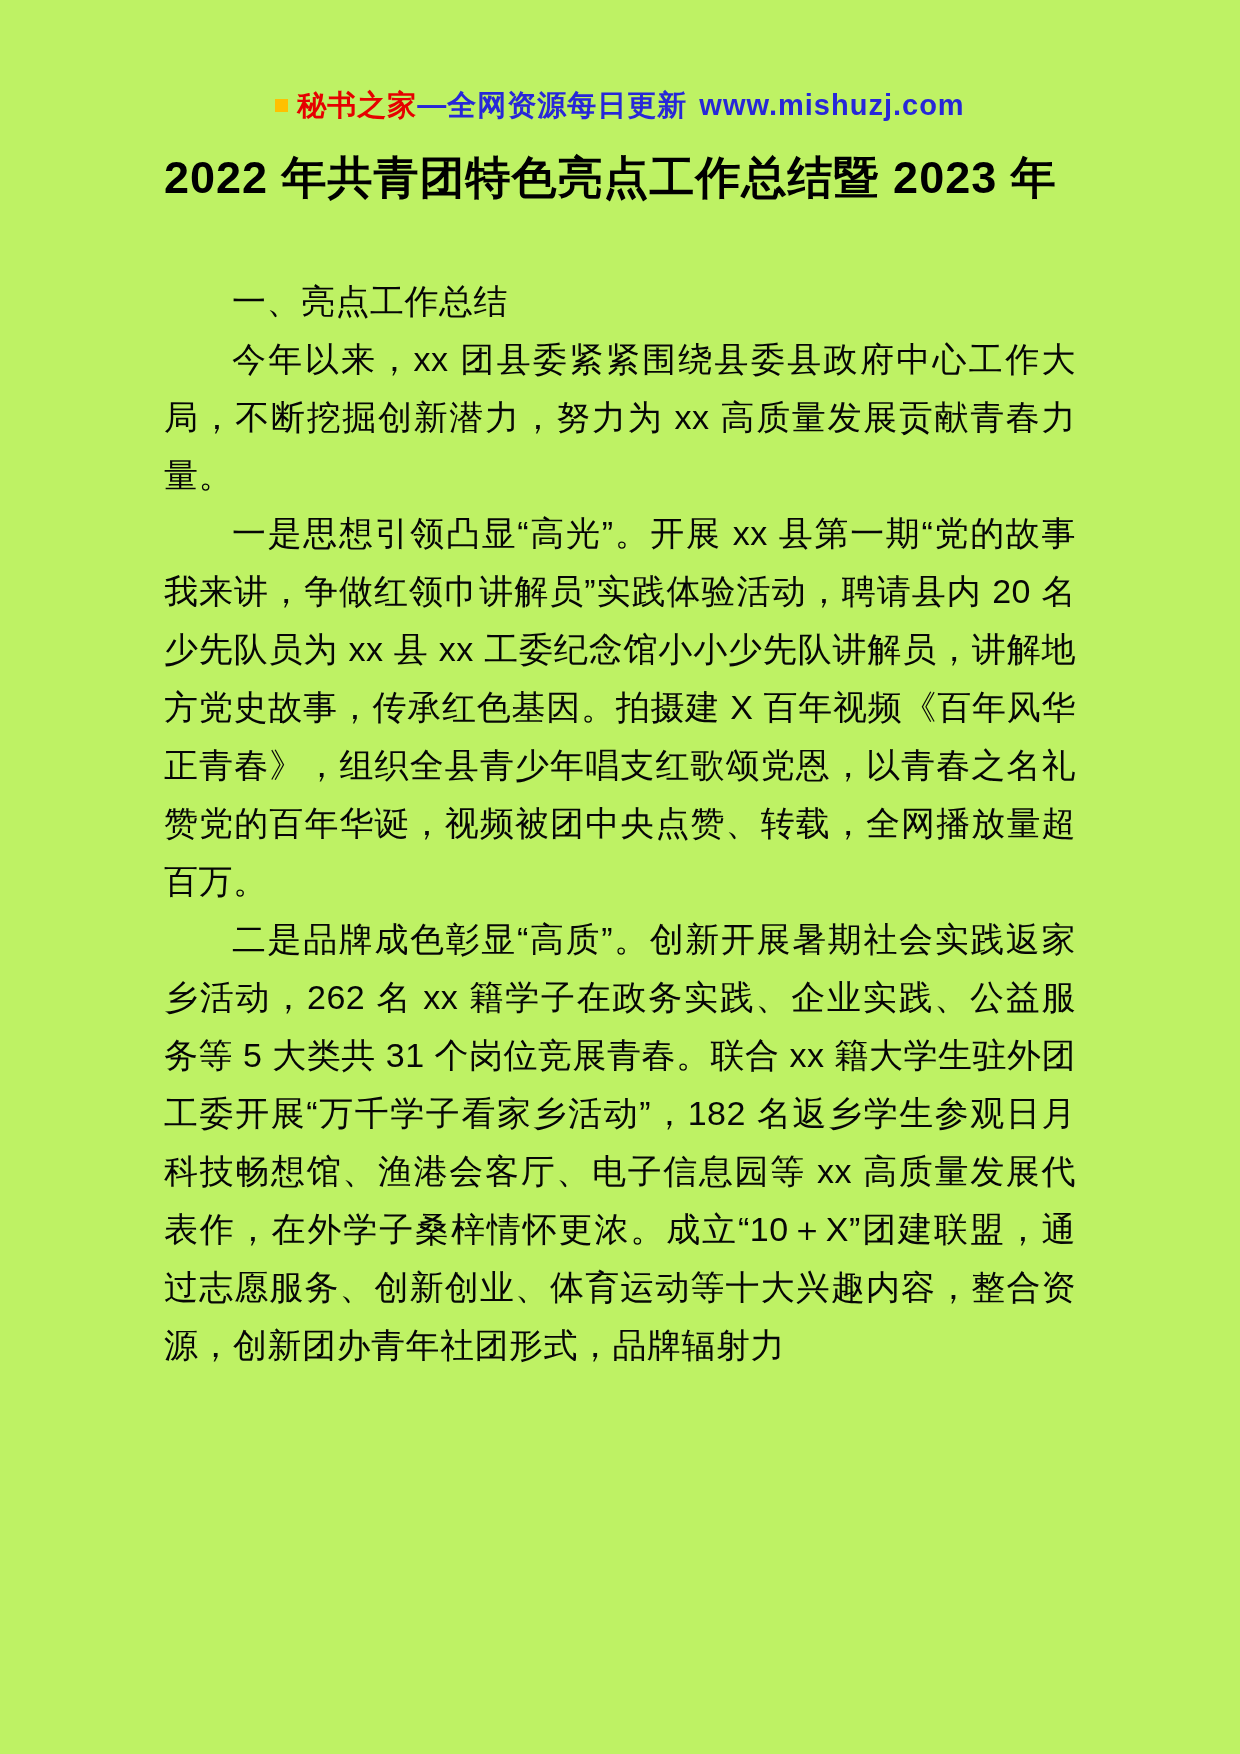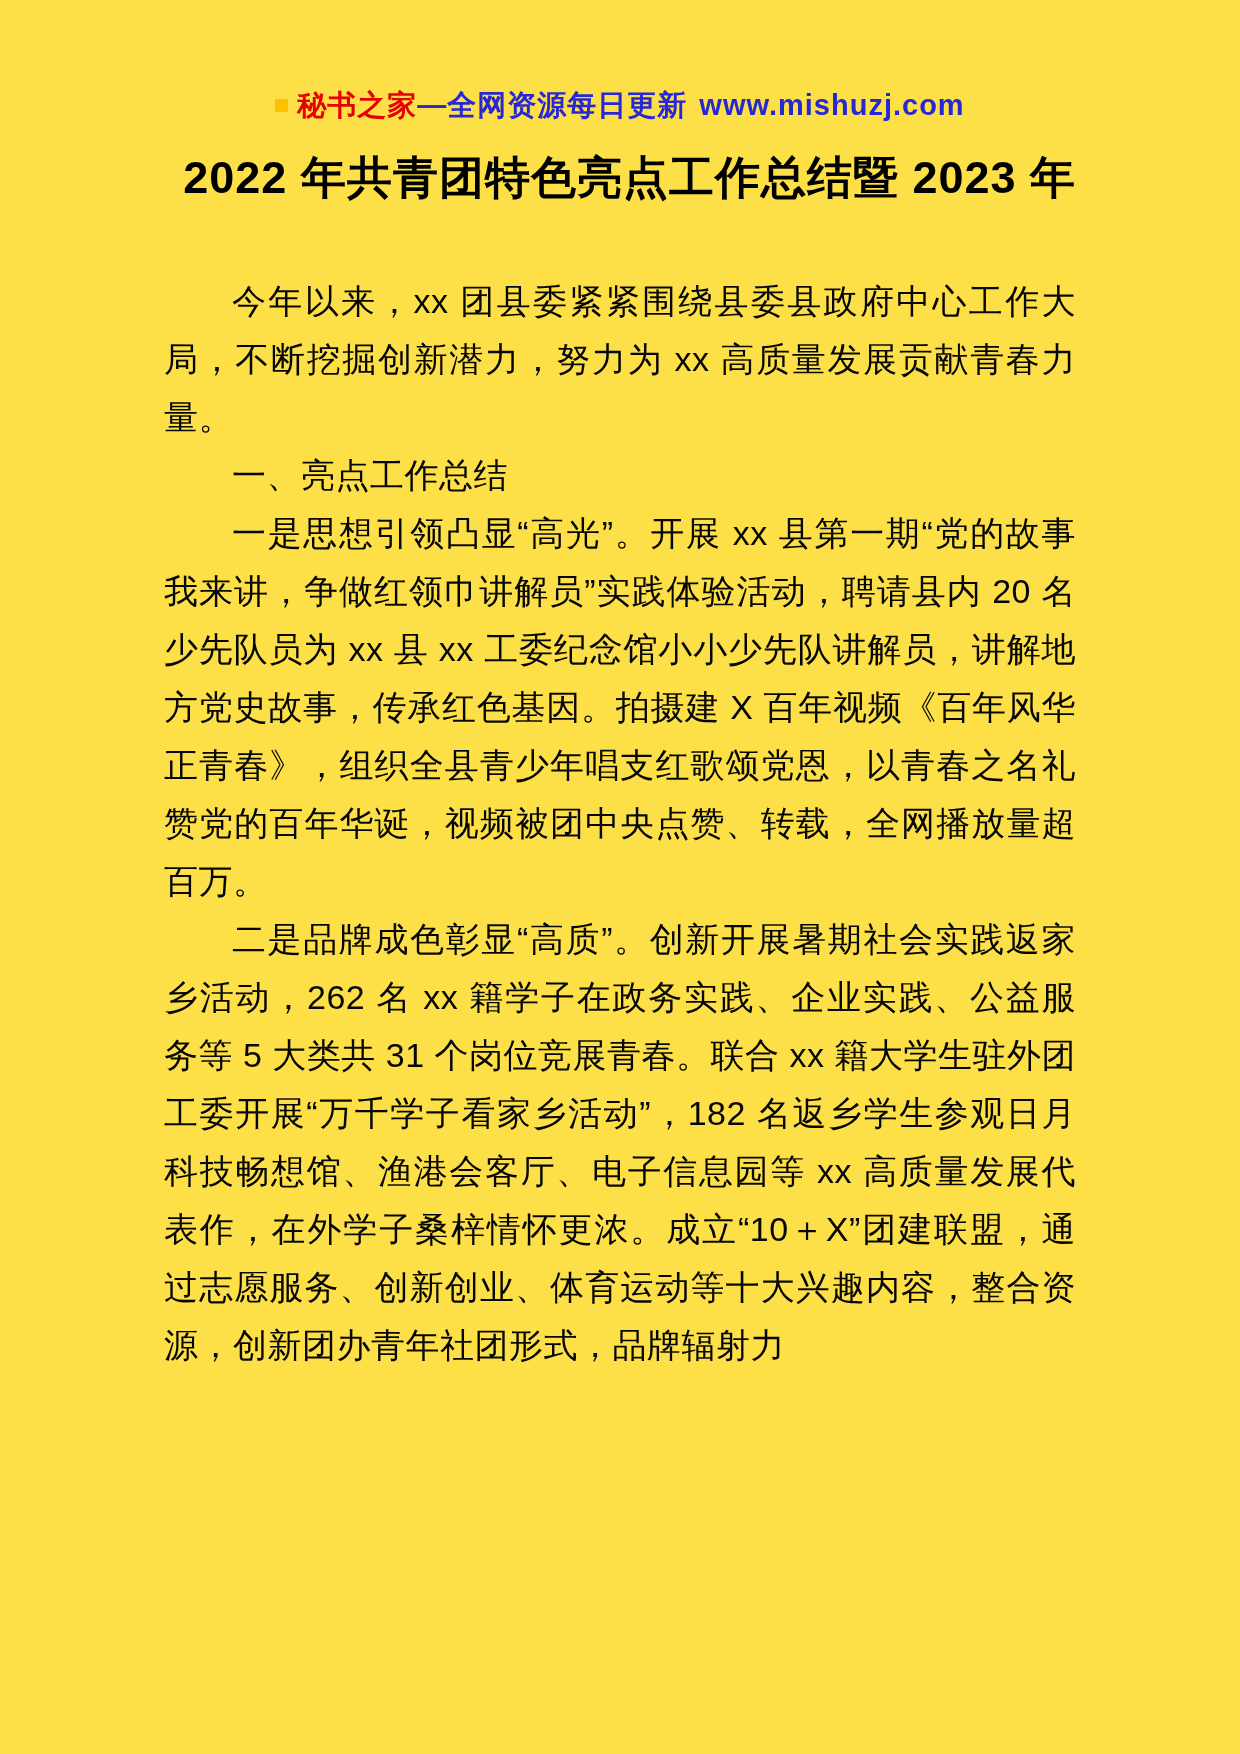--- a/index.html
+++ b/index.html
@@ -5,21 +5,21 @@
   html, body {
     margin: 0;
     padding: 0;
     background: #ffffff;
   }
   .page {
     position: relative;
     width: 1240px;
     height: 1754px;
     margin: 0 auto;
-    background: #fde047;
+    background: #bef264;
     font-family: "Liberation Sans", sans-serif;
     color: #000000;
     overflow: hidden;
     box-sizing: border-box;
   }
   .content {
     width: 912px;
     margin: 0 auto;
   }
   
@@ -45,21 +45,21 @@
   .site-tagline { color: #2727d8; }
   .site-url {
     color: #2727d8;
     margin-left: 12px;
     text-decoration: none;
     cursor: pointer;
   }
   
   .doc-title {
     margin: 22px auto 9px;
-    text-align: right;
+    text-align: left;
     font-size: 45px;
     line-height: 60px;
     font-weight: bold;
     letter-spacing: 1px;
     color: #000000;
   }
   
   .doc-body {
     margin-top: 64px;
   }
@@ -81,20 +81,20 @@
 
     <div class="site-header">
       <span class="orange-square"></span><span class="site-name">秘书之家</span><span class="site-tagline">—全网资源每日更新</span><span class="site-url">www.mishuzj.com</span>
     </div>
 
     <h1 class="doc-title">
       <span>2022 年共青团特色亮点工作总结暨 2023 年</span><br>
     </h1>
 
     <div class="doc-body">
+      <p class="para">一、亮点工作总结</p>
       <p class="para">今年以来，xx 团县委紧紧围绕县委县政府中心工作大局，不断挖掘创新潜力，努力为 xx 高质量发展贡献青春力量。</p>
-      <p class="para">一、亮点工作总结</p>
       <p class="para">一是思想引领凸显“高光”。开展 xx 县第一期“党的故事我来讲，争做红领巾讲解员”实践体验活动，聘请县内 20 名少先队员为 xx 县 xx 工委纪念馆小小少先队讲解员，讲解地方党史故事，传承红色基因。拍摄建 X 百年视频《百年风华正青春》，组织全县青少年唱支红歌颂党恩，以青春之名礼赞党的百年华诞，视频被团中央点赞、转载，全网播放量超百万。</p>
       <p class="para">二是品牌成色彰显“高质”。创新开展暑期社会实践返家乡活动，262 名 xx 籍学子在政务实践、企业实践、公益服务等 5 大类共 31 个岗位竞展青春。联合 xx 籍大学生驻外团工委开展“万千学子看家乡活动”，182 名返乡学生参观日月科技畅想馆、渔港会客厅、电子信息园等 xx 高质量发展代表作，在外学子桑梓情怀更浓。成立“10＋X”团建联盟，通过志愿服务、创新创业、体育运动等十大兴趣内容，整合资源，创新团办青年社团形式，品牌辐射力</p>
     </div>
 
   </div>
 </div>
 
 </body></html>

